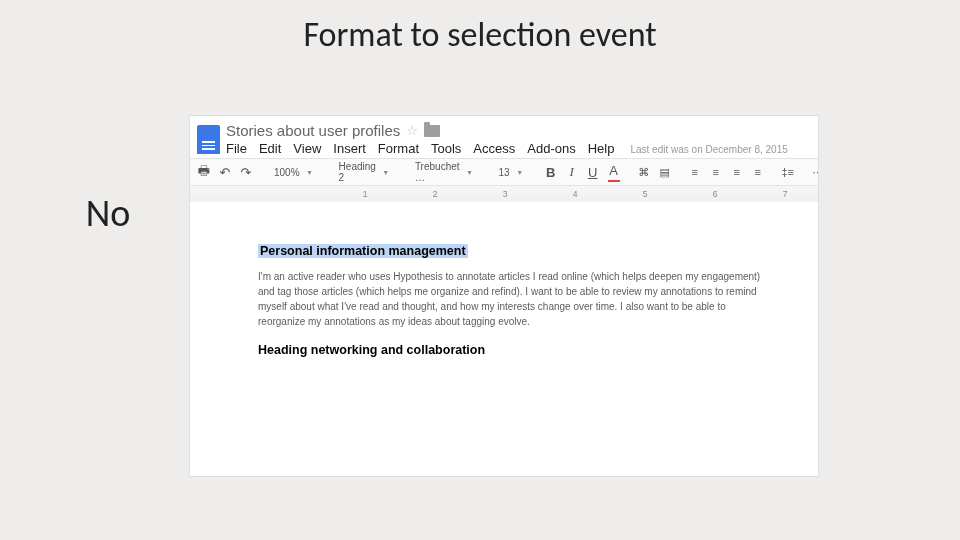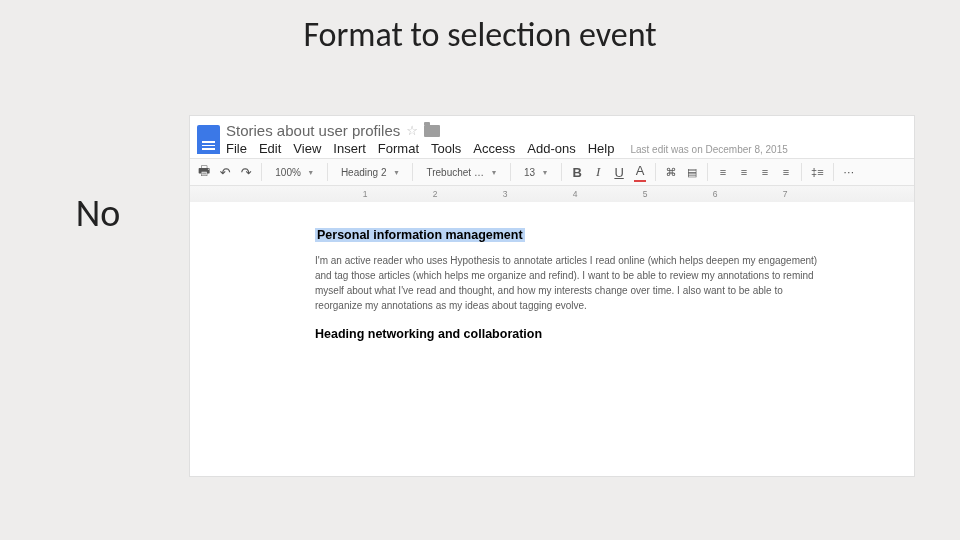--- a/index.html
+++ b/index.html
@@ -1,22 +1,22 @@
 <!DOCTYPE html>
 <html><head>
 <meta charset="utf-8">
 <style>
   * { box-sizing: border-box; margin: 0; padding: 0; }
   body { width: 960px; height: 540px; background: #eeedec; font-family: "Segoe UI", Arial, sans-serif; overflow: hidden; }
   .slide { position: relative; width: 100%; height: 100%; }
   .slide-title { font-family: Calibri, Arial, sans-serif; font-weight: 400; font-size: 34px; color: #222; text-align: center; padding-top: 14px; }
-  .side-label { position: absolute; left: 18px; top: 190px; width: 160px; text-align: center; }
+  .side-label { position: absolute; left: 28px; top: 190px; width: 160px; text-align: center; }
   .side-big { font-size: 38px; font-family: Calibri, Arial, sans-serif; color: #222; }
   .side-small { font-size: 15px; font-family: Calibri, Arial, sans-serif; color: #222; margin-top: 4px; }
-  .gdoc { position: absolute; left: 190px; top: 116px; width: 724px; height: 360px; background: #fff; box-shadow: 0 0 0 1px #dfdfdf; overflow:hidden;}
+  .gdoc { position: absolute; left: 190px; top: 116px; width: 628px; height: 360px; background: #fff; box-shadow: 0 0 0 1px #dfdfdf; overflow:hidden;}
   .titlebar { display: flex; align-items: center; padding: 6px 7px 2px 7px; gap: 6px; }
   .doc-icon { width: 23px; height: 29px; background: #3b78e7; border-radius: 2px 2px 0 0; display: flex; flex-direction: column; justify-content: flex-end; padding: 4px 5px; gap: 2px; }
   .doc-icon .line { height: 1.5px; background: #fff; }
   .title-col { display:flex; flex-direction:column; gap:0px; }
   .doc-title-row { display:flex; align-items:center; gap:6px; }
   .doc-title { font-size: 15px; color: #666; }
   .star-icon { font-size: 13px; color: #bbb; display:inline-block; }
   .folder-icon { width: 16px; height: 12px; background: #9e9e9e; border-radius: 1px; position:relative; }
   .folder-icon::before { content:""; position:absolute; top:-3px; left:0; width:6px; height:3px; background:#9e9e9e; border-radius:1px 1px 0 0;}
   .menubar { display:flex; gap: 12px; margin-top:2px; }
@@ -26,21 +26,21 @@
   .tb-sep { width:1px; height:18px; background:#e2e2e2; }
   .tb-btn { font-size: 13px; color:#555; display:inline-flex; align-items:center; justify-content:center; min-width:12px; height:20px; cursor:pointer;}
   .tb-btn.small { font-size:11px; }
   .tb-select { font-size:10px; color:#555; padding: 1px 4px; display:inline-flex; align-items:center; gap:4px; border-right:1px solid transparent;}
   .tb-select::after{content:"▾"; font-size:8px; color:#888; margin-left:4px;}
   .tb-under { border-bottom:2px solid #d44; padding-bottom:1px;}
   .ruler { height: 16px; background: linear-gradient(#f6f6f6,#f0f0f0); display:flex; align-items:center; font-size: 8.5px; color:#888; position: relative; }
   .ruler span { position:absolute; transform: translateX(-50%);}
   .page-wrap { background:#fff; height: calc(100% - 80px); display:flex; }
   .margins { width: 125px;}
-  .content { padding: 24px 50px 0 0; font-size: 10px; color:#5d5d5d; line-height:1.5; max-width: 560px;}
+  .content { padding: 40px 50px 0 0; font-size: 10px; color:#5d5d5d; line-height:1.5; max-width: 560px;}
   .heading { font-family: "Trebuchet MS", sans-serif; font-weight: bold; color:#000; font-size:12.5px; margin-bottom:8px; margin-top:12px;}
   .sel { background:#bbd5f5; padding: 0 2px;}
 </style>
 </head>
 <body>
 
 <div class="slide">
   <div class="slide-title">Format to selection event</div>
 
   <div class="side-label">

